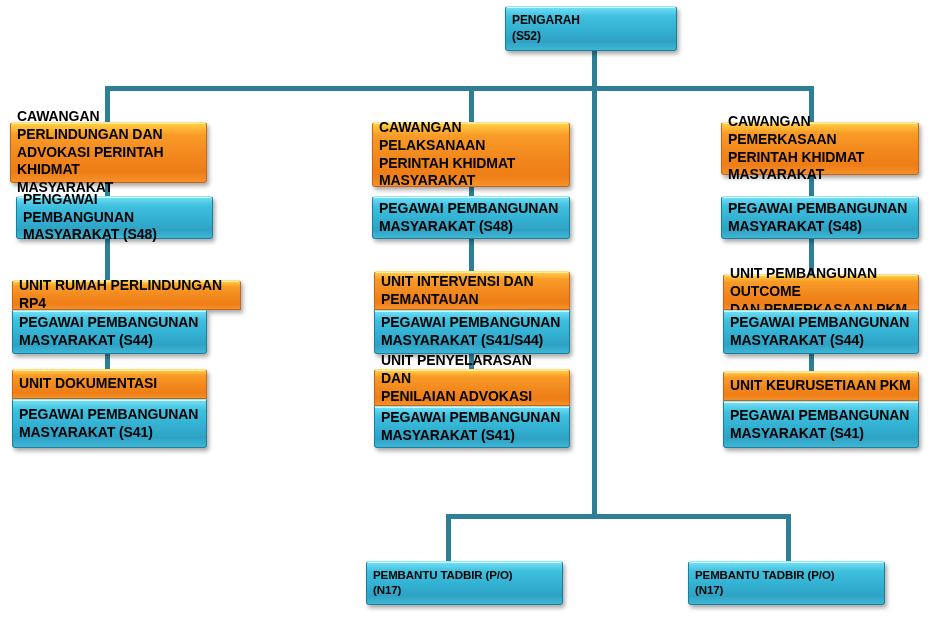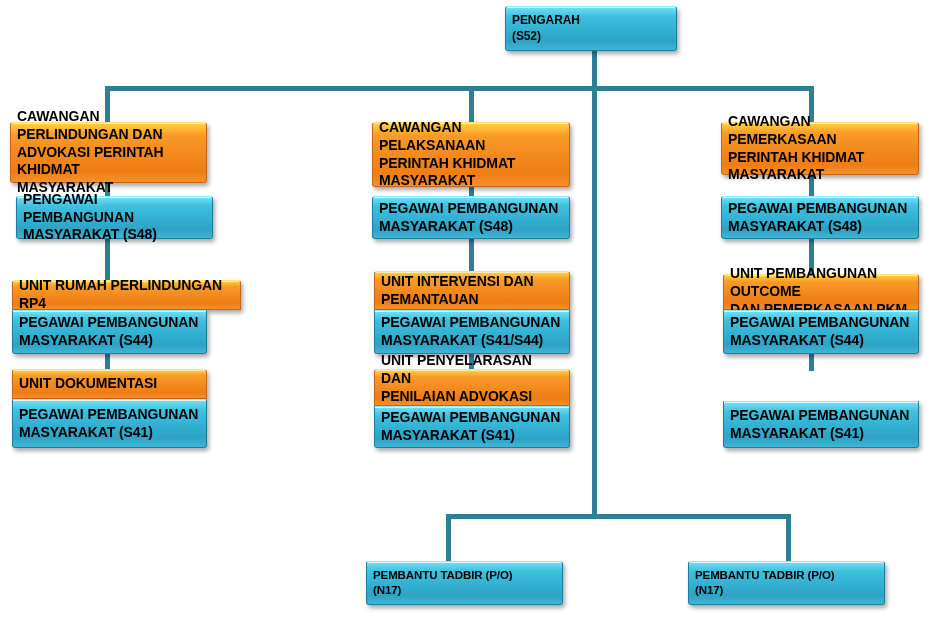--- a/index.html
+++ b/index.html
@@ -186,20 +186,23 @@
 
   <div class="node orange stack-top fs-11" style="left:723px; top:274px; width:196px; height:36px;">
     <span class="lbl">UNIT PEMBANGUNAN OUTCOME
 DAN PEMERKASAAN PKM</span>
   </div>
   <div class="node blue stack-bot fs-11" style="left:723px; top:310px; width:196px; height:44px;">
     <span class="lbl">PEGAWAI PEMBANGUNAN
 MASYARAKAT (S44)</span>
   </div>
 
+  <div class="node orange stack-top fs-11" style="left:723px; top:371px; width:196px; height:30px;">
+    <span class="lbl">UNIT KEURUSETIAAN PKM</span>
+  </div>
   <div class="node blue stack-bot fs-11" style="left:723px; top:401px; width:196px; height:47px;">
     <span class="lbl">PEGAWAI PEMBANGUNAN
 MASYARAKAT (S41)</span>
   </div>
 
   <div class="node blue fs-115" style="left:366px; top:561px; width:197px; height:44px;">
     <span class="lbl"><span>PEMBANTU TADBIR (P/O)</span><br><span>(N17)</span></span>
   </div>
   <div class="node blue fs-115" style="left:688px; top:561px; width:197px; height:44px;">
     <span class="lbl"><span>PEMBANTU TADBIR (P/O)</span><br><span>(N17)</span></span>

